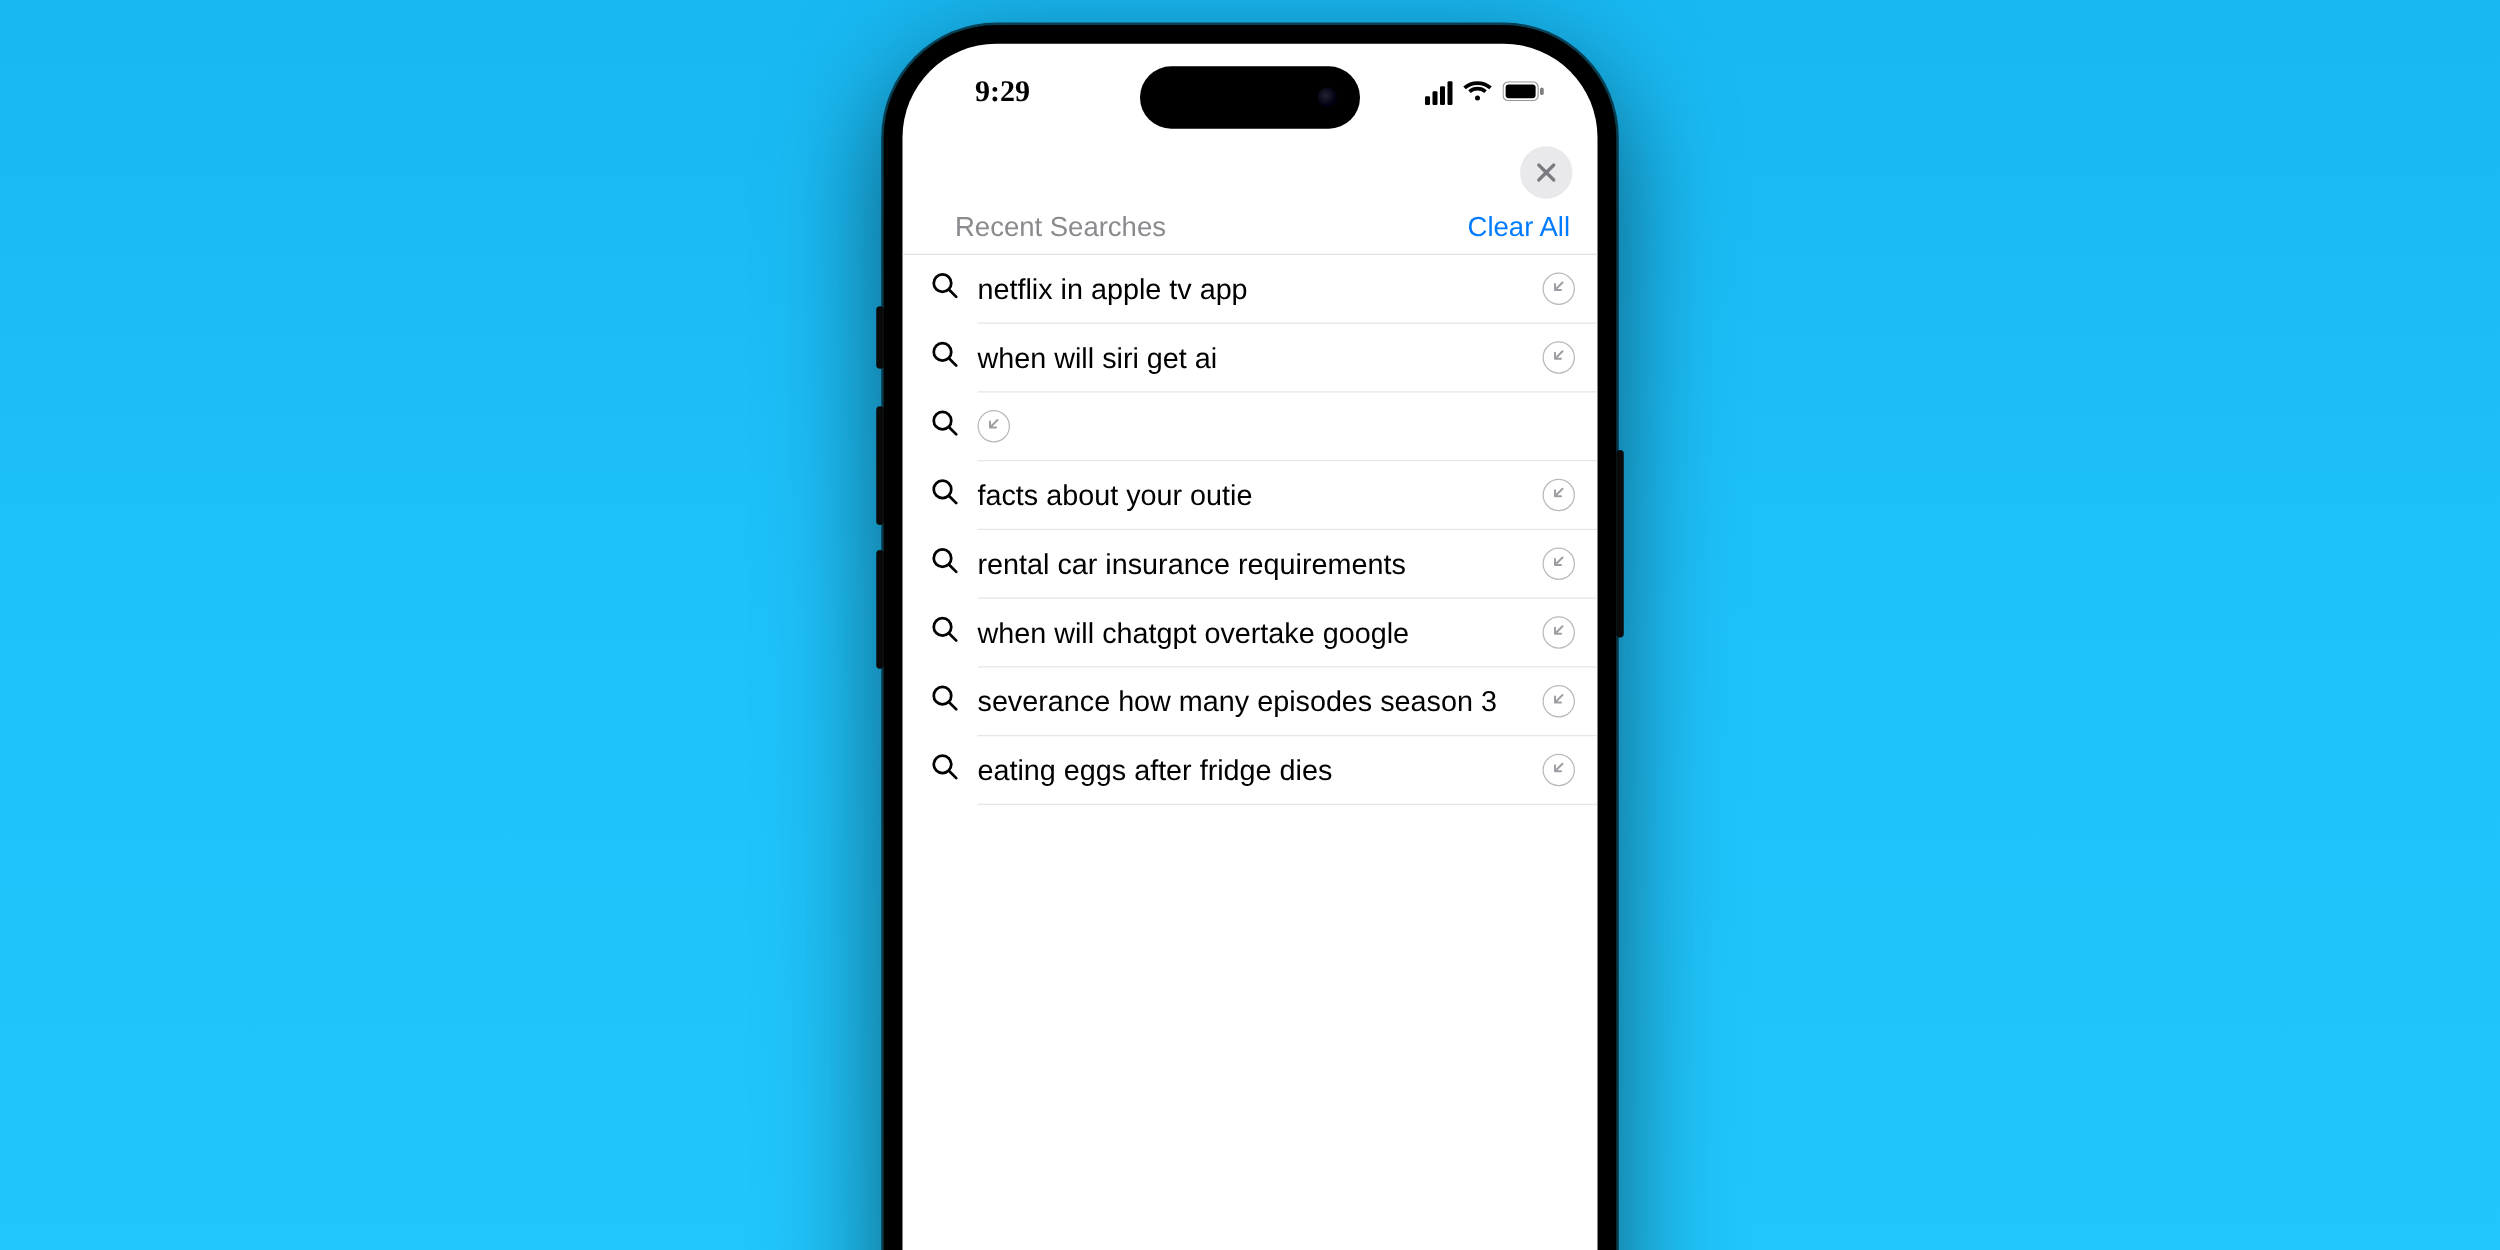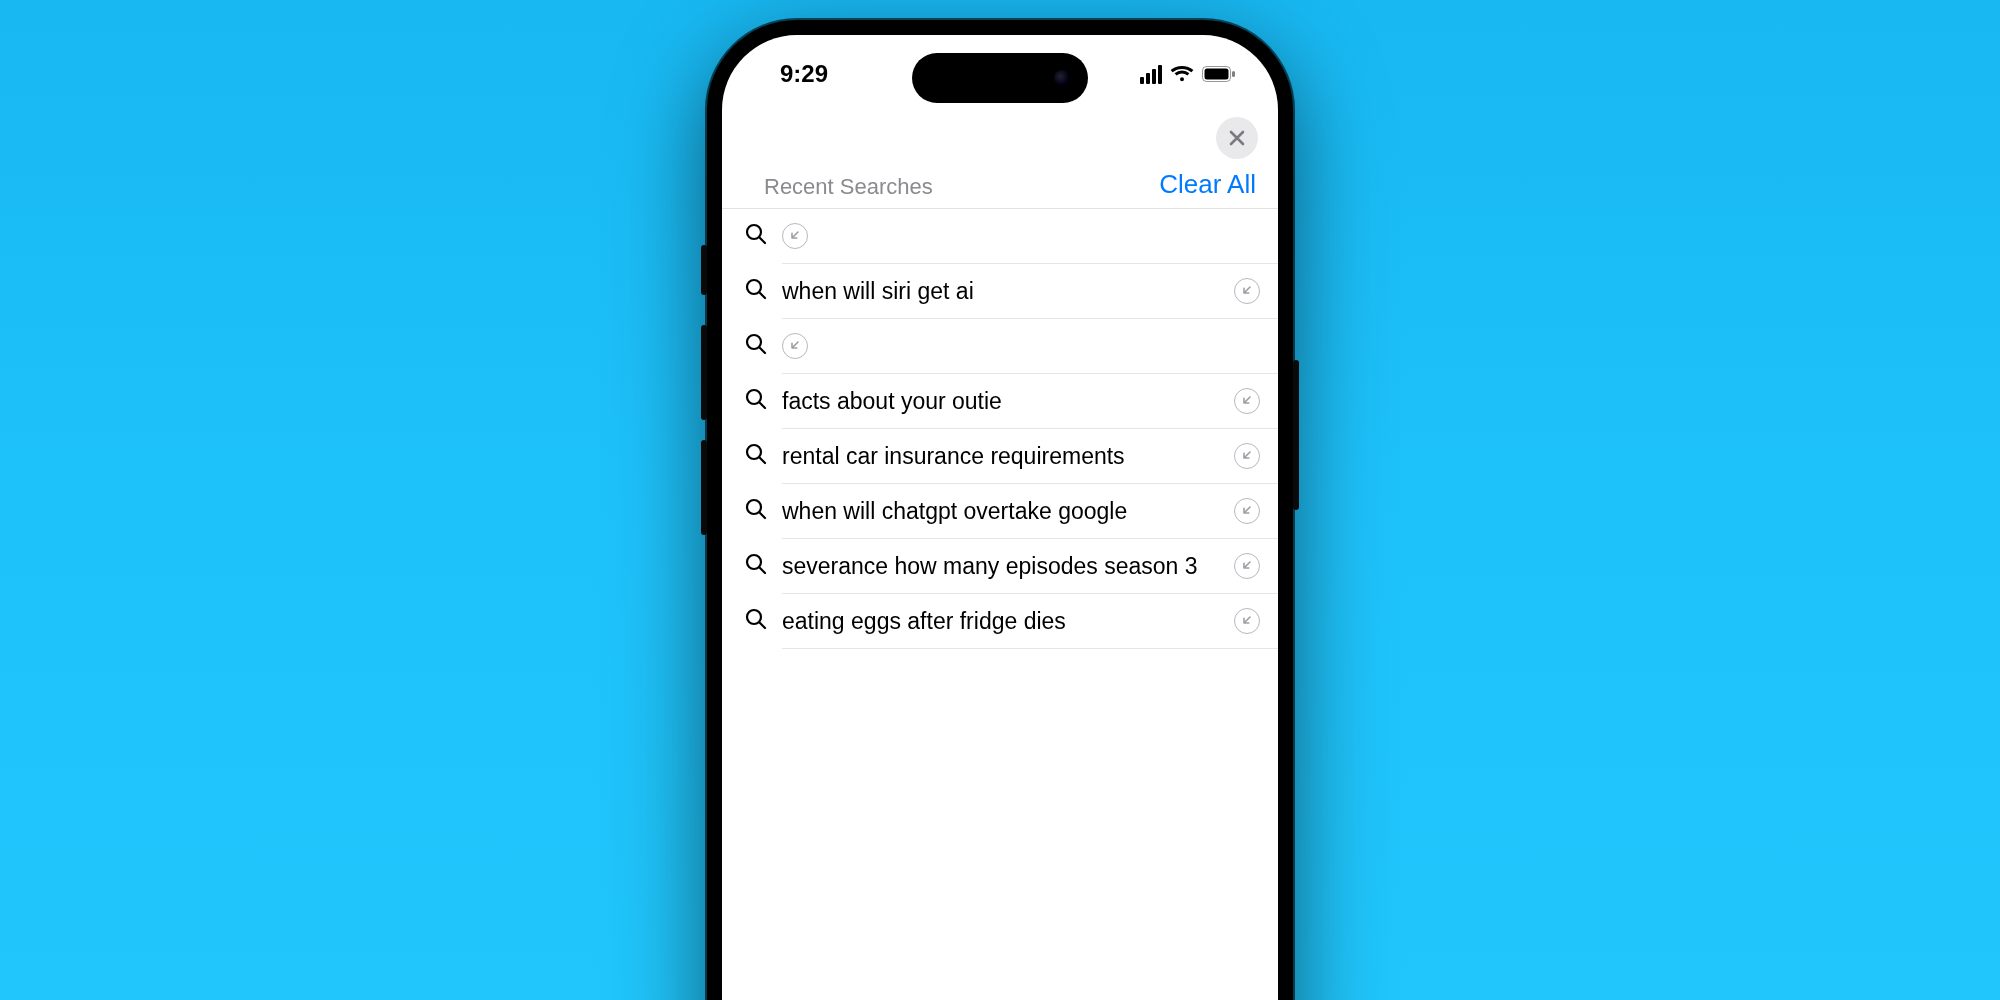--- a/index.html
+++ b/index.html
@@ -69,20 +69,21 @@
   .status-bar {
     height: 78px;
     display: flex;
     align-items: center;
     justify-content: space-between;
     padding: 0 42px 0 58px;
     font-size: 24px;
     font-weight: 600;
     color: #000;
     flex: none;
+    font-family: Liberation Serif, serif;
   }
   .status-right { display: flex; align-items: center; gap: 8px; }
   .signal-icon, .wifi-icon, .battery-icon { display: flex; align-items: flex-end; }
   .signal-icon span { width: 4px; margin-left: 2px; background:#000; border-radius:1px;}
   .signal-icon span:nth-child(1){height:7px}
   .signal-icon span:nth-child(2){height:11px}
   .signal-icon span:nth-child(3){height:15px}
   .signal-icon span:nth-child(4){height:19px}
 
   .close-row {
@@ -101,21 +102,21 @@
 
   .section-header {
     display: flex;
     justify-content: space-between;
     align-items: flex-end;
     padding: 4px 22px 8px 22px;
     border-bottom: 1px solid #e2e2e4;
     flex: none;
   }
   .section-title { color: #8a8a8f; font-size: 22px; margin-left: 20px; }
-  .clear-all { color: #007aff; font-size: 26px; }
+  .clear-all { color: #007aff; font-size: 22px; }
 
   .list {
     flex: 1 1 auto;
     overflow: hidden;
     padding: 0 0 0 22px;
   }
   .row {
     display: flex;
     align-items: center;
     gap: 16px;
@@ -194,20 +195,21 @@
       <span class="section-title">Recent Searches</span>
       <span class="clear-all">Clear All</span>
     </div>
 
     <div class="list" id="list">
         <div class="row">
           <span class="mag"><svg width="24" height="24" viewBox="0 0 24 24">
               <circle cx="10" cy="10" r="7" fill="none" stroke="#000" stroke-width="2.2"></circle>
               <line x1="15.5" y1="15.5" x2="21" y2="21" stroke="#000" stroke-width="2.2" stroke-linecap="round"></line>
             </svg></span>
+          <span class="row-text">netflix in apple tv app</span>
           <span class="arrow-btn">
             <span><svg width="12" height="12" viewBox="0 0 12 12">
                 <path d="M9 3 L3 9 M3 9 L3 4.2 M3 9 L7.8 9" fill="none" stroke="#9e9ea4" stroke-width="1.6" stroke-linecap="round" stroke-linejoin="round"></path>
               </svg></span>
           </span>
         </div>
         <div class="row">
           <span class="mag"><svg width="24" height="24" viewBox="0 0 24 24">
               <circle cx="10" cy="10" r="7" fill="none" stroke="#000" stroke-width="2.2"></circle>
               <line x1="15.5" y1="15.5" x2="21" y2="21" stroke="#000" stroke-width="2.2" stroke-linecap="round"></line>

